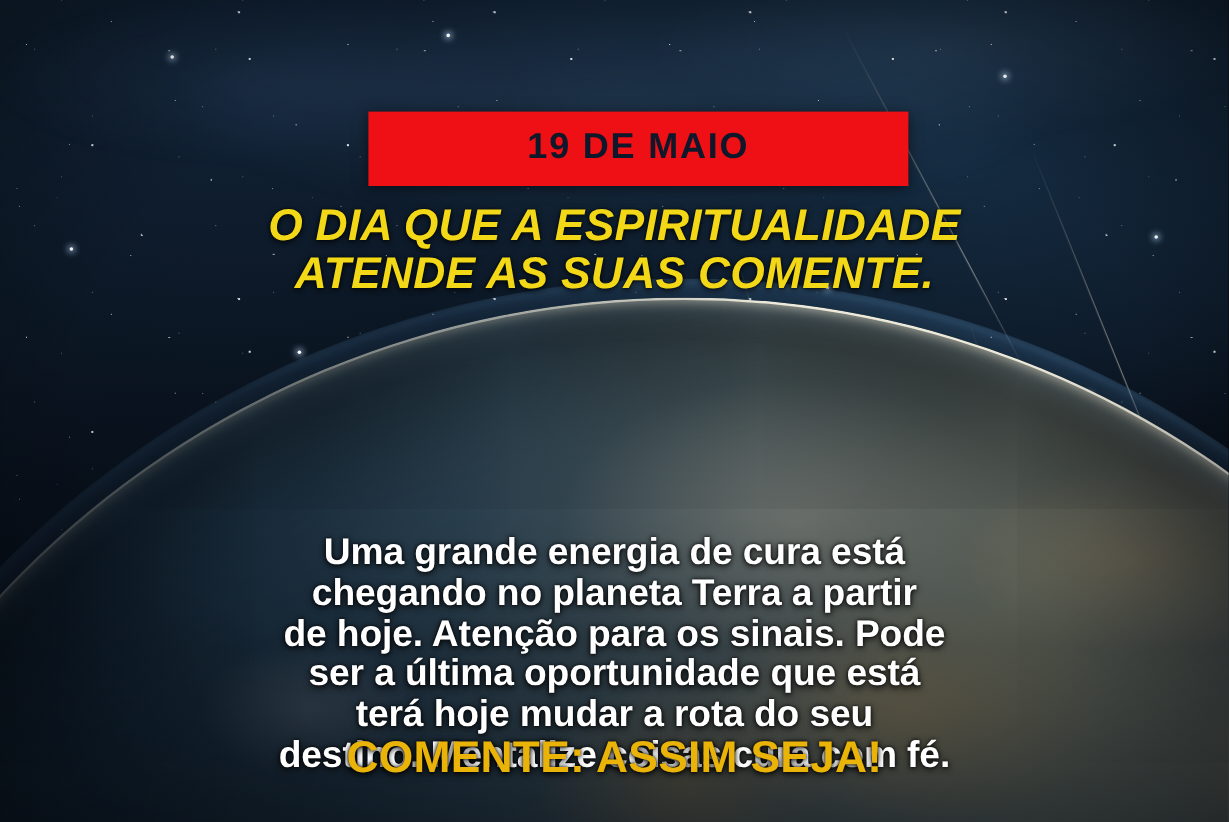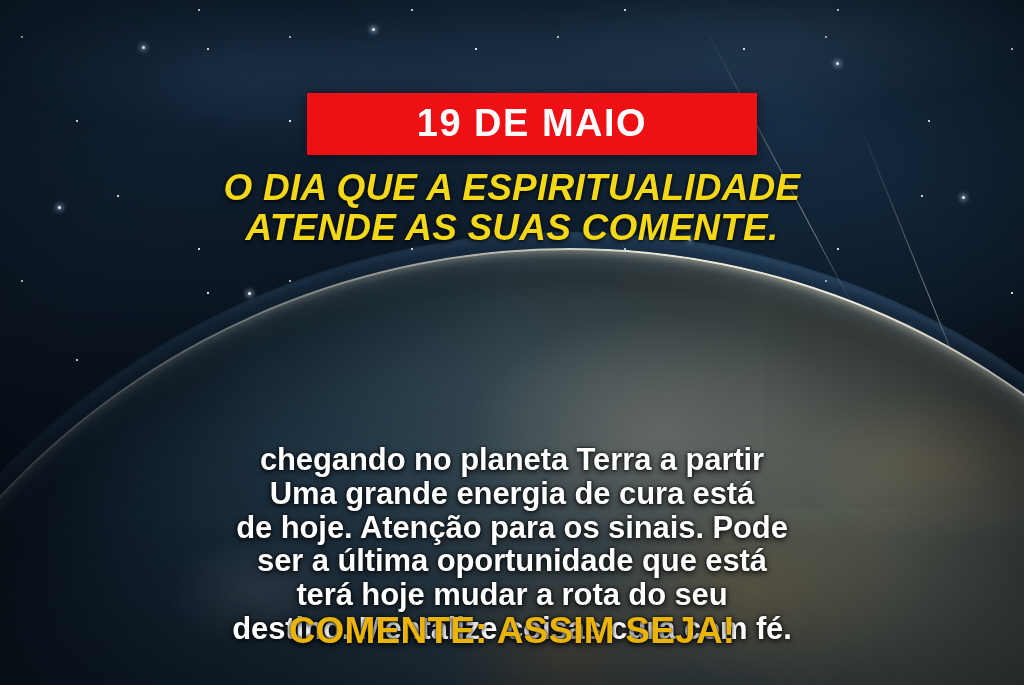--- a/index.html
+++ b/index.html
@@ -198,22 +198,22 @@
     top: 93px;
     width: 450px;
     height: 62px;
     background: #ee1015;
     display: flex;
     align-items: center;
     justify-content: center;
     box-shadow: 0 2px 10px rgba(0,0,0,0.55);
   }
   .date-banner-text {
-    color: #ffffff;
-    font-size: 38px;
+    color: #0f172a;
+    font-size: 30px;
     font-weight: bold;
     letter-spacing: 1.5px;
     line-height: 1;
     white-space: nowrap;
     transform: translateY(-1px);
   }
 
   .headline {
     position: absolute;
     left: 0; right: 0;
@@ -300,22 +300,22 @@
     <div class="date-banner">
       <span class="date-banner-text">19 DE MAIO</span>
     </div>
 
     <div class="headline">
       <span class="headline-line">O DIA QUE A ESPIRITUALIDADE</span>
       <span class="headline-line">ATENDE AS SUAS COMENTE.</span>
     </div>
 
     <div class="body-copy">
+      <span class="body-line">Uma grande energia de cura está</span>
       <span class="body-line">chegando no planeta Terra a partir</span>
-      <span class="body-line">Uma grande energia de cura está</span>
       <span class="body-line">de hoje. Atenção para os sinais. Pode</span>
       <span class="body-line">ser a última oportunidade que está</span>
       <span class="body-line">terá hoje mudar a rota do seu</span>
       <span class="body-line">destino. Mentalize coisas cura com fé.</span>
     </div>
 
     <div class="cta">COMENTE: ASSIM SEJA!</div>
 
   </div>
 </div>

